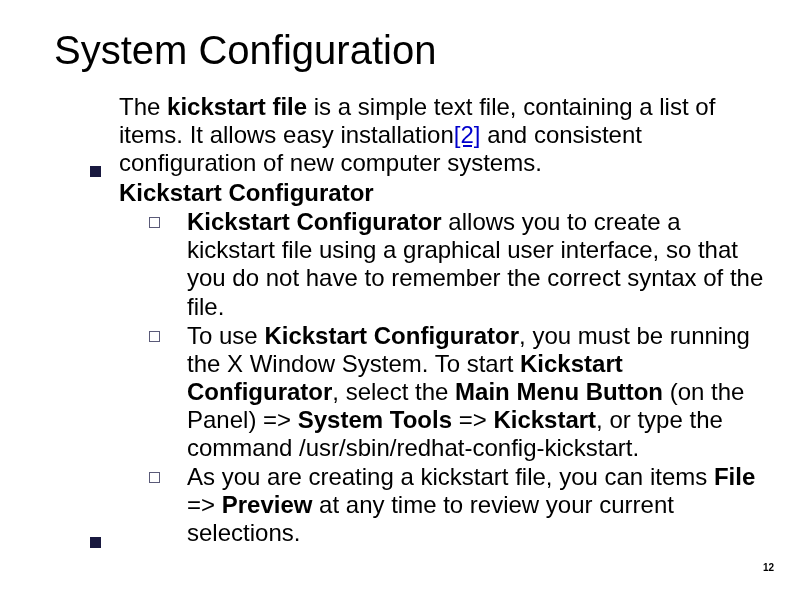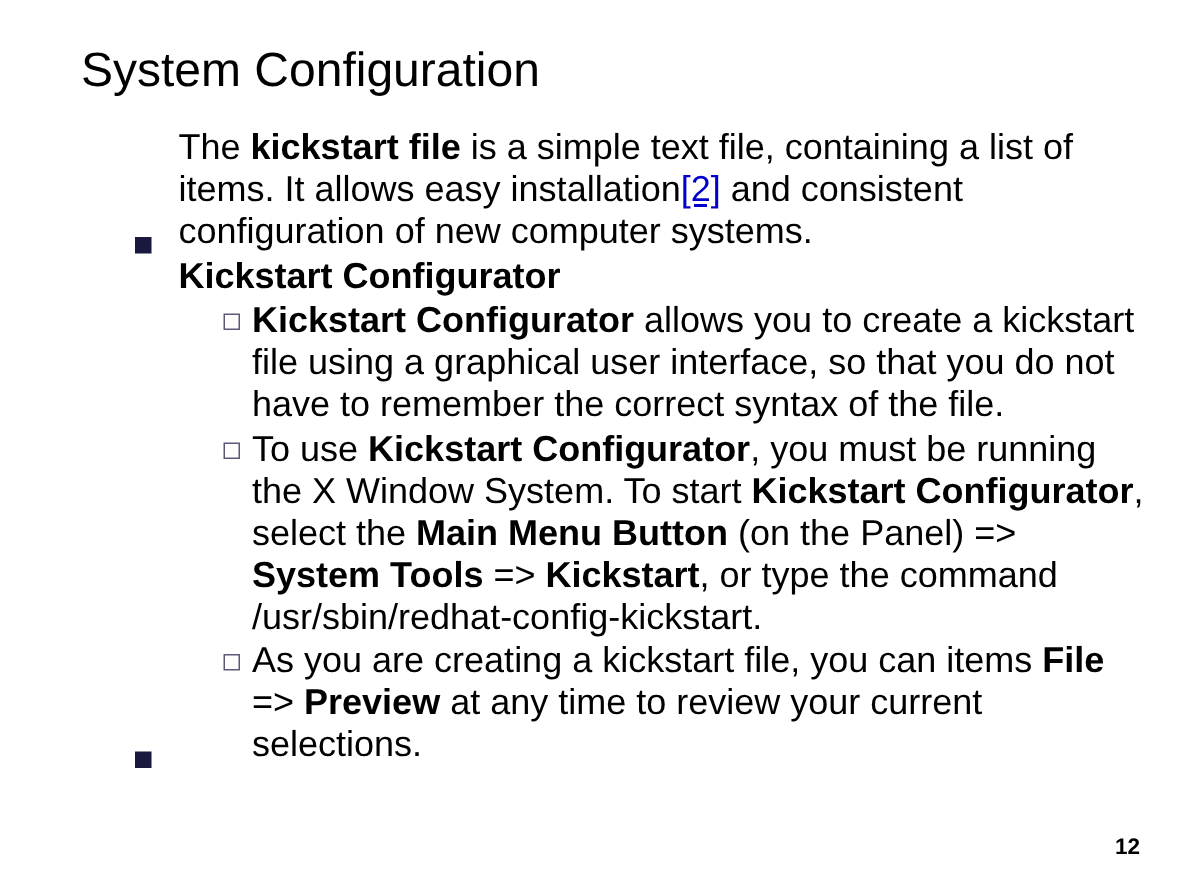--- a/index.html
+++ b/index.html
@@ -6,21 +6,21 @@
   body {
     width: 794px;
     height: 595px;
     background: #ffffff;
     font-family: Arial, Helvetica, sans-serif;
     color: #000000;
     position: relative;
     padding: 28px 30px 20px 50px;
   }
   .title {
-    font-size: 32px;
+    font-size: 40px;
     font-weight: 400;
     margin-bottom: 20px;
     margin-left: 4px;
   }
   .content {
     margin-left: 40px;
   }
   .bullet-row {
     display: flex;
     align-items: flex-end;
@@ -40,20 +40,21 @@
     flex: 1;
   }
   .sub-list {
     margin-left: 30px;
     margin-top: 1px;
   }
   .sub-row {
     display: flex;
     align-items: flex-start;
     margin-bottom: 1px;
+    gap: 19px;
   }
   .sub-square {
     width: 11px;
     height: 11px;
     border: 1.5px solid #5a5a78;
     flex-shrink: 0;
     margin-top: 9px;
     margin-right: 8px;
   }
   .sub-text {
@@ -62,22 +63,22 @@
     flex: 1;
   }
   .bold { font-weight: 700; }
   .link {
     color: #0000cc;
     text-decoration: underline;
   }
   .page-num {
     position: absolute;
     bottom: 22px;
-    right: 34px;
-    font-size: 15px;
+    right: 20px;
+    font-size: 10px;
     font-weight: 700;
   }
 </style>
 </head>
 <body>
 
 <div class="title">System Configuration</div>
 
 <div class="content">
 

